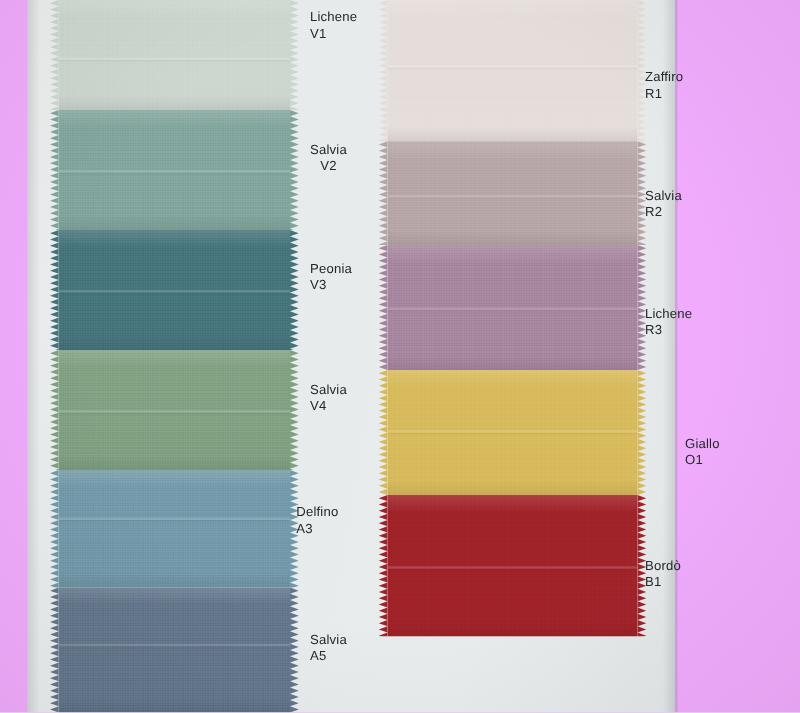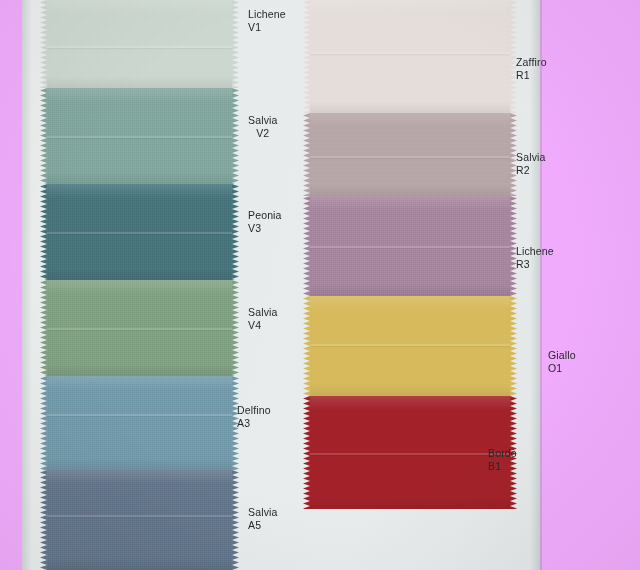--- a/index.html
+++ b/index.html
@@ -303,14 +303,14 @@
 <div class="label" style="left: 248px; top: 8px;"><span class="name">Lichene</span><span class="code">V1</span></div>
     <div class="label" style="left: 248px; top: 114px; text-align: center;"><span class="name">Salvia</span><span class="code">V2</span></div>
     <div class="label" style="left: 248px; top: 209px;"><span class="name">Peonia</span><span class="code">V3</span></div>
     <div class="label" style="left: 248px; top: 306px;"><span class="name">Salvia</span><span class="code">V4</span></div>
     <div class="label" style="left: 237px; top: 404px;"><span class="name">Delfino</span><span class="code">A3</span></div>
     <div class="label" style="left: 248px; top: 506px;"><span class="name">Salvia</span><span class="code">A5</span></div>
     <div class="label" style="left: 516px; top: 56px;"><span class="name">Zaffiro</span><span class="code">R1</span></div>
     <div class="label" style="left: 516px; top: 151px;"><span class="name">Salvia</span><span class="code">R2</span></div>
     <div class="label" style="left: 516px; top: 245px;"><span class="name">Lichene</span><span class="code">R3</span></div>
     <div class="label" style="left: 504px; top: 349px; margin-left: 44px;"><span class="name">Giallo</span><span class="code">O1</span></div>
-    <div class="label" style="left: 488px; top: 447px;"><span class="name">Bordò</span><span class="code">B1</span></div>
+    <div class="label" style="left: 516px; top: 447px;"><span class="name">Bordò</span><span class="code">B1</span></div>
   </div>
 
 </body></html>

